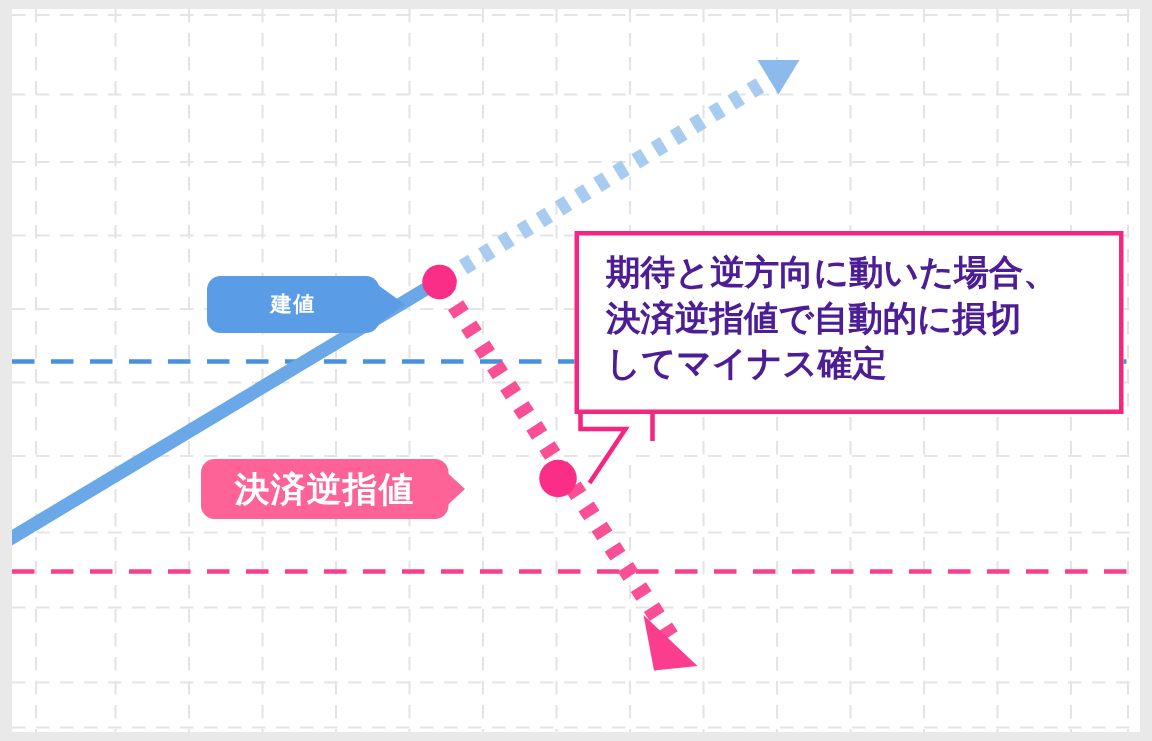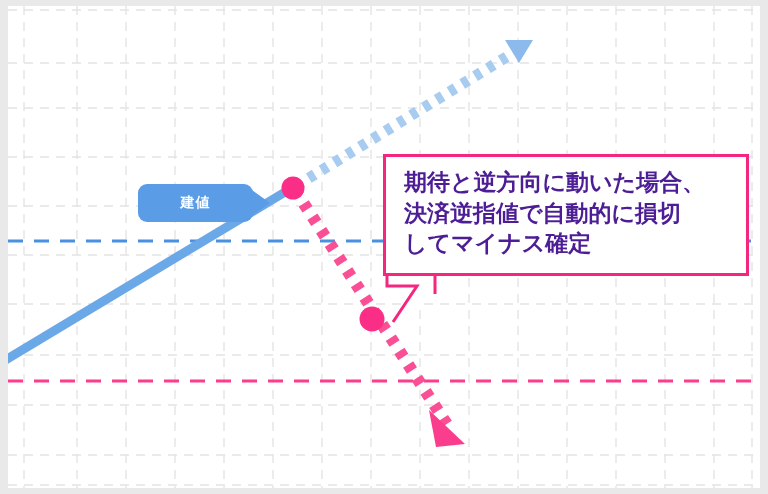--- a/index.html
+++ b/index.html
@@ -198,20 +198,24 @@
     <svg id="callout-tail" viewBox="0 0 80 70">
       <polyline points="20,54 44,18 14,18 14,0 62,0 62,26" fill="#ffffff" stroke="#f4267f" stroke-width="3" stroke-linejoin="miter"></polyline>
       <rect x="14" y="-4" width="50" height="8" fill="#ffffff"></rect>
     </svg>
 
     <div class="pill" id="pill-open">
       <span>建値</span>
       <span class="pill-tail"></span>
     </div>
 
+    <div class="pill" id="pill-stop">
+      <span>決済逆指値</span>
+      <span class="pill-tail"></span>
+    </div>
 
     <div id="callout">
       <div id="callout-text">期待と逆方向に動いた場合、
 決済逆指値で自動的に損切
 してマイナス確定</div>
     </div>
 
   </div>
 </div>
 

